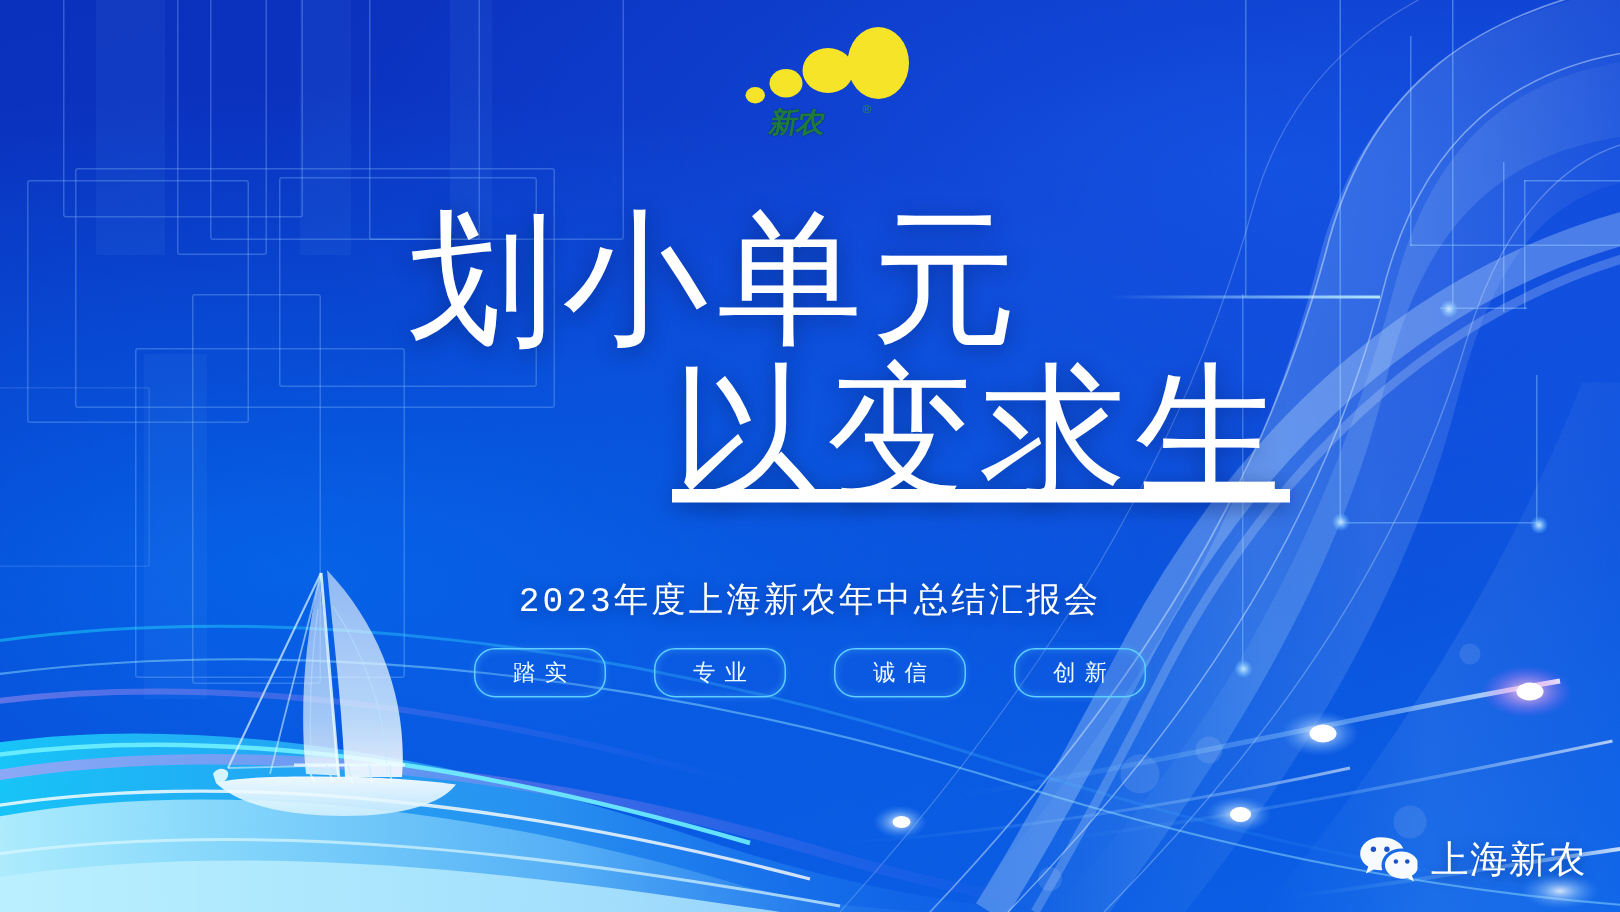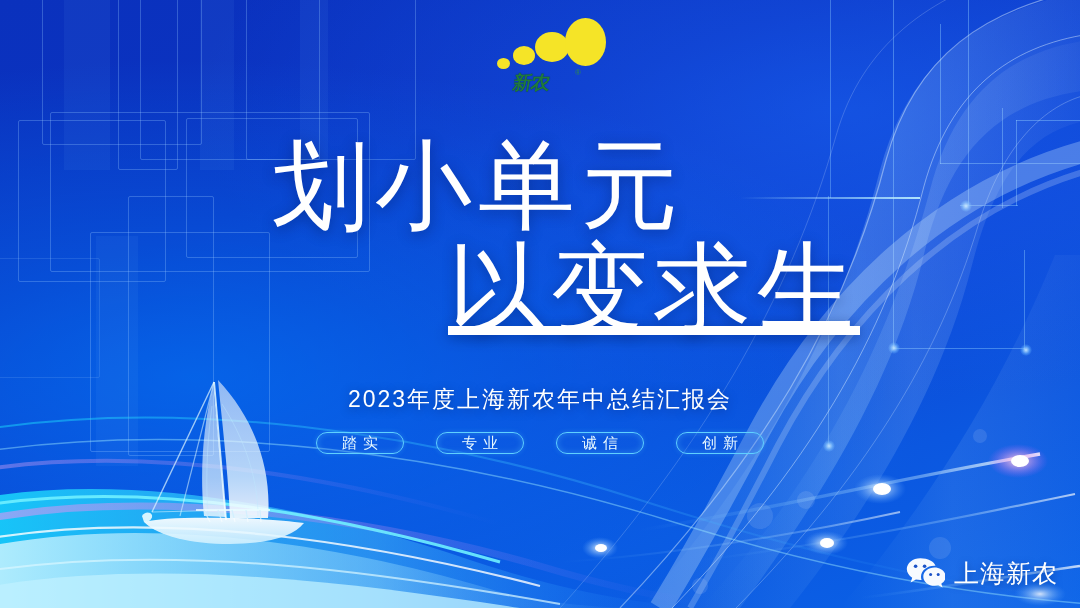--- a/index.html
+++ b/index.html
@@ -47,35 +47,35 @@
     font-size:97px;line-height:1.02;font-weight:400;white-space:nowrap;
     letter-spacing:6px;
     text-shadow:0 3px 14px rgba(0,25,90,.45);
   }
   #hl1{position:absolute;left:272px;top:0;}
   #hl2{position:absolute;left:448px;top:102px;text-decoration:underline;}
 
   
   #subtitle{position:absolute;left:0;top:384px;width:1080px;text-align:center;
     color:#ffffff;font-size:23px;letter-spacing:2px;font-weight:500;
-    text-shadow:0 2px 8px rgba(0,30,100,.5);}
+    text-shadow:0 2px 8px rgba(0,30,100,.5);font-family:Liberation Mono, monospace;}
 
   
   #tags{position:absolute;left:0;top:432px;width:1080px;display:flex;
     justify-content:center;gap:32px;}
   .tag{
-    min-width:88px;height:22px;border:1.4px solid #5fd0ff;border-radius:14px;
+    min-width:88px;height:33px;border:1.4px solid #5fd0ff;border-radius:14px;
     display:flex;align-items:center;justify-content:center;
     color:#eafaff;font-size:15px;letter-spacing:6px;text-indent:6px;
     background:rgba(20,90,220,.18);
     box-shadow:0 0 6px rgba(90,200,255,.35) inset, 0 0 5px rgba(90,200,255,.25);
   }
 
   
-  #wechat{position:absolute;right:22px;bottom:18px;display:flex;align-items:flex-end;gap:9px;}
+  #wechat{position:absolute;right:22px;bottom:18px;display:flex;align-items:flex-start;gap:9px;}
   #wechat .wx-label{color:#ffffff;font-size:25px;letter-spacing:1px;
     text-shadow:0 2px 7px rgba(0,40,120,.55);}
 </style>
 </head>
 <body>
 
 <div id="stage">
 
   <div>
     <div class="rect" style="left:42px;top:-30px;width:160px;height:175px;"></div>

